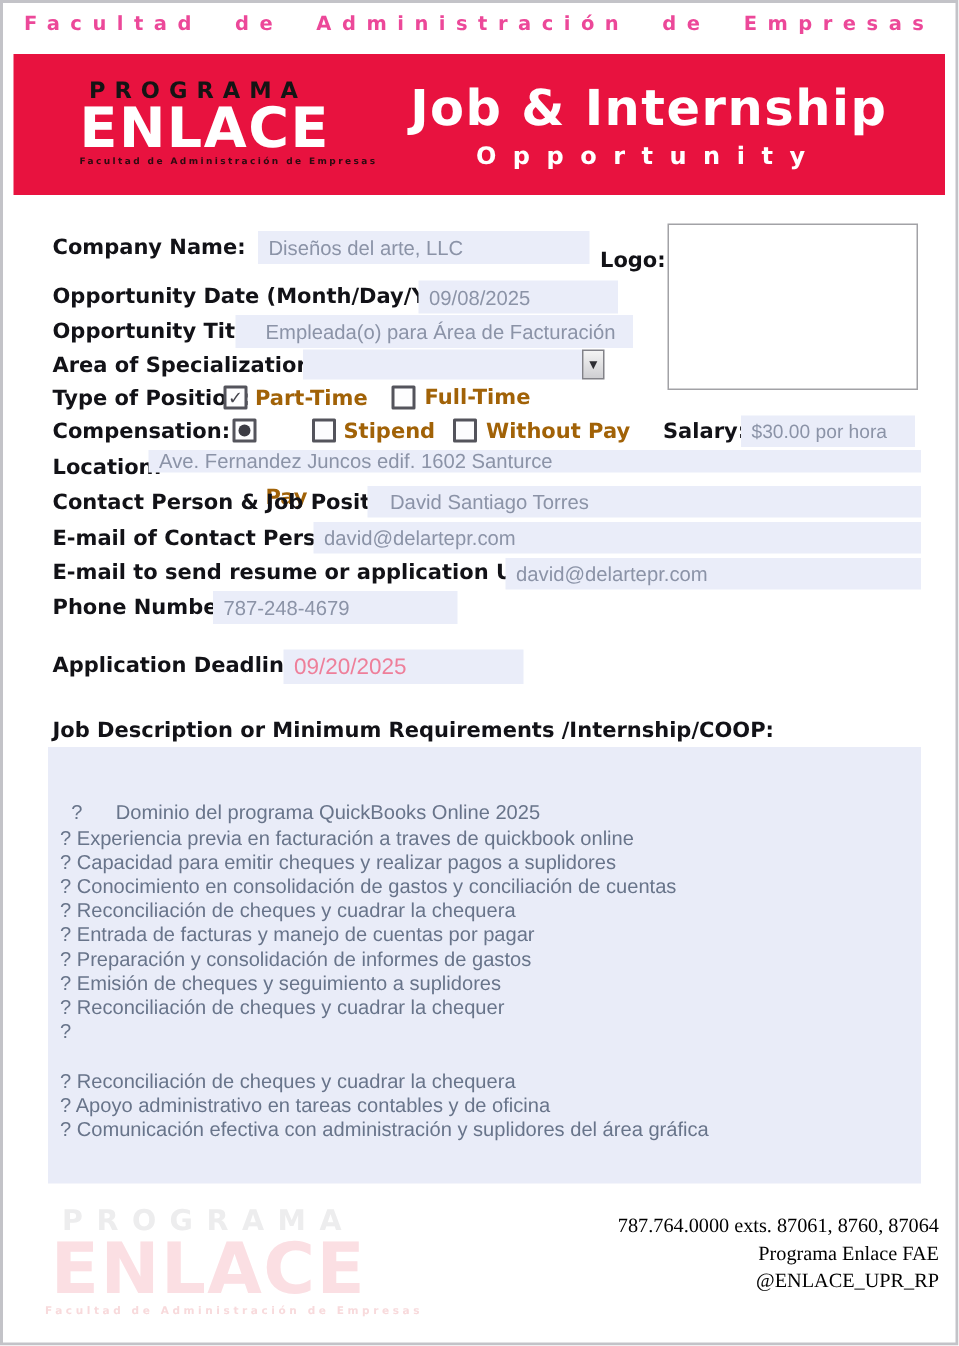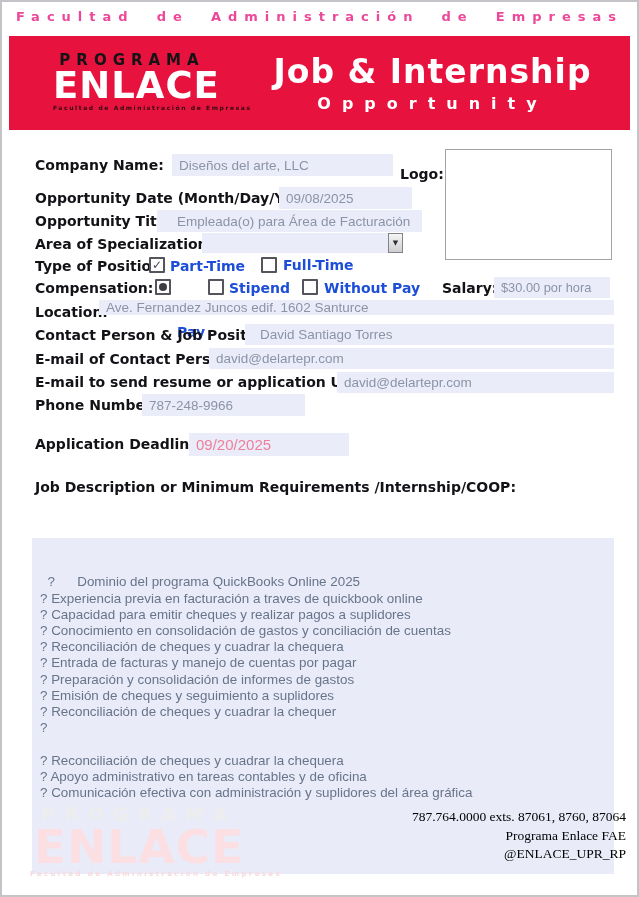--- a/index.html
+++ b/index.html
@@ -42,28 +42,28 @@
   }
   .cb{
     position:absolute;width:16px;height:16px;box-sizing:border-box;
     background:#fdfdfe;border:2px solid #54545c;border-radius:1px;
     display:flex;align-items:center;justify-content:center;
   }
   .cb .mark{display:none;}
   .cb.on .mark{display:block;}
   .mark-check{font-size:12px;font-weight:700;color:#44444c;line-height:1;}
   .mark-dot{width:8px;height:8px;border-radius:50%;background:#3c3c44;}
-  .opt-lbl{position:absolute;font-size:14px;font-weight:700;color:#1d4ed8;white-space:nowrap;}
+  .opt-lbl{position:absolute;font-size:14px;font-weight:700;color:#a16207;white-space:nowrap;}
   .deadline-val{color:#ee7f9a !important;}
   
   .desc-box{
-    position:absolute;left:30px;top:496px;width:582px;height:336px;
+    position:absolute;left:30px;top:496px;width:582px;height:291px;
     background:#e9ecf8;padding:4px 6px 0 8px;box-sizing:border-box;
     font-family:"Liberation Sans", sans-serif;font-size:13.4px;line-height:16.2px;
-    color:#68748a;white-space:pre-wrap;overflow:hidden;margin-top:40px;
+    color:#68748a;white-space:pre-wrap;overflow:hidden;
   }
   .d-line{min-height:16.2px;}
   
   .wm{position:absolute;left:28px;top:801px;width:218px;text-align:center;}
   .wm-programa{font-size:19px;font-weight:600;letter-spacing:9px;color:#ededee;white-space:nowrap;}
   .wm-enlace{font-size:47px;font-weight:800;letter-spacing:1px;color:#fbdfe3;line-height:0.92;white-space:nowrap;}
   .wm-sub{font-size:7px;font-weight:700;letter-spacing:2.4px;color:#f8dadc;white-space:nowrap;margin-top:2px;}
   .f-contact{
     position:absolute;right:11px;top:806px;text-align:right;
     font-family:"Liberation Serif", serif;font-size:13.5px;color:#000000;line-height:18.5px;
@@ -143,21 +143,21 @@
   <div class="lbl" style="left:33px;top:325px;">Contact Person &amp; Job Position:</div>
   <div class="field" style="left:243px;top:322px;width:369px;height:21px;padding-left:15px;">David Santiago Torres</div>
 
   <div class="lbl" style="left:33px;top:349px;">E-mail of Contact Person:</div>
   <div class="field" style="left:207px;top:346px;width:405px;height:21px;">david@delartepr.com</div>
 
   <div class="lbl" style="left:33px;top:372px;">E-mail to send resume or application URL:</div>
   <div class="field" style="left:335px;top:370px;width:277px;height:21px;">david@delartepr.com</div>
 
   <div class="lbl" style="left:33px;top:395px;">Phone Number:</div>
-  <div class="field" style="left:140px;top:392px;width:163px;height:22px;">787-248-9966</div>
+  <div class="field" style="left:140px;top:392px;width:163px;height:22px;">787-248-4679</div>
 
   <div class="lbl" style="left:33px;top:434px;">Application Deadline:</div>
   <div class="field deadline-val" style="left:187px;top:431px;width:160px;height:23px;font-size:15px;">09/20/2025</div>
 
   <div class="lbl" style="left:33px;top:477px;">Job Description or Minimum Requirements /Internship/COOP:</div>
   <div class="desc-box">
     <div><div class="d-line">  ?      Dominio del programa QuickBooks Online 2025</div><div class="d-line">? Experiencia previa en facturación a traves de quickbook online</div><div class="d-line">? Capacidad para emitir cheques y realizar pagos a suplidores</div><div class="d-line">? Conocimiento en consolidación de gastos y conciliación de cuentas</div><div class="d-line">? Reconciliación de cheques y cuadrar la chequera</div><div class="d-line">? Entrada de facturas y manejo de cuentas por pagar</div><div class="d-line">? Preparación y consolidación de informes de gastos</div><div class="d-line">? Emisión de cheques y seguimiento a suplidores</div><div class="d-line">? Reconciliación de cheques y cuadrar la chequer</div><div class="d-line">?</div><div class="d-line"></div><div class="d-line">? Reconciliación de cheques y cuadrar la chequera</div><div class="d-line">? Apoyo administrativo en tareas contables y de oficina</div><div class="d-line">? Comunicación efectiva con administración y suplidores del área gráfica</div></div>
     
   </div>
 

